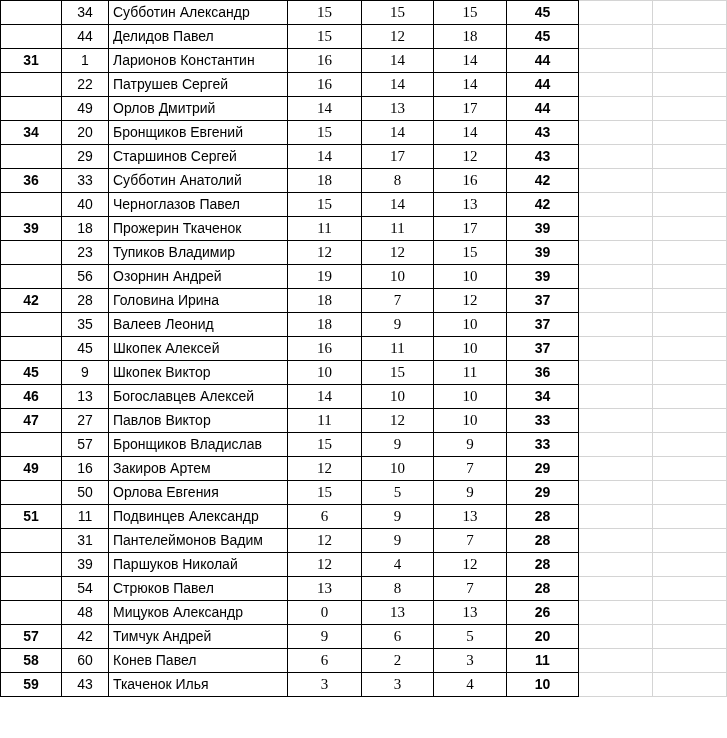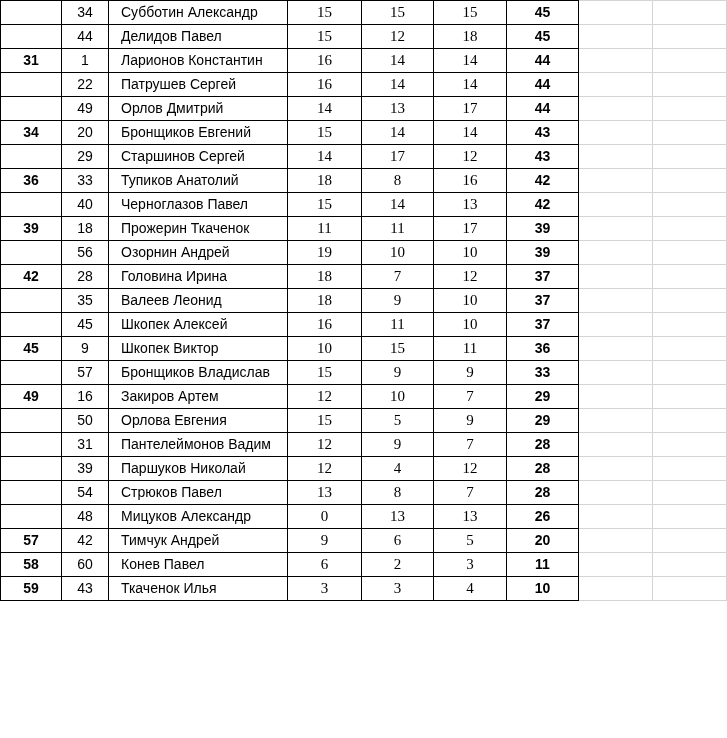--- a/index.html
+++ b/index.html
@@ -10,21 +10,21 @@
     height:23px;
     border:1px solid #000000;
     overflow:hidden;
     white-space:nowrap;
     vertical-align:middle;
     font-size:14px;
     line-height:23px;
   }
   td.rank  { text-align:center; font-weight:bold; }
   td.num   { text-align:center; }
-  td.name  { text-align:left; padding-left:12px; }
+  td.name  { text-align:left; padding-left:4px; }
   td.score { text-align:center; font-family:"Liberation Serif", serif; font-size:15px; }
   td.total { text-align:center; font-weight:bold; }
   td.grid  { border:1px solid #d4d4d4; }
 </style>
 </head>
 <body>
 
 <table>
   <colgroup>
     <col style="width:61px">
@@ -111,21 +111,21 @@
         <td class="score">14</td>
         <td class="score">17</td>
         <td class="score">12</td>
         <td class="total">43</td>
         <td class="grid"></td>
         <td class="grid"></td>
       </tr>
       <tr>
         <td class="rank">36</td>
         <td class="num">33</td>
-        <td class="name">Тупиков Анатолий</td>
+        <td class="name">Субботин Анатолий</td>
         <td class="score">18</td>
         <td class="score">8</td>
         <td class="score">16</td>
         <td class="total">42</td>
         <td class="grid"></td>
         <td class="grid"></td>
       </tr>
       <tr>
         <td class="rank"></td>
         <td class="num">40</td>
@@ -137,20 +137,31 @@
         <td class="grid"></td>
         <td class="grid"></td>
       </tr>
       <tr>
         <td class="rank">39</td>
         <td class="num">18</td>
         <td class="name">Прожерин Ткаченок</td>
         <td class="score">11</td>
         <td class="score">11</td>
         <td class="score">17</td>
+        <td class="total">39</td>
+        <td class="grid"></td>
+        <td class="grid"></td>
+      </tr>
+      <tr>
+        <td class="rank"></td>
+        <td class="num">23</td>
+        <td class="name">Тупиков Владимир</td>
+        <td class="score">12</td>
+        <td class="score">12</td>
+        <td class="score">15</td>
         <td class="total">39</td>
         <td class="grid"></td>
         <td class="grid"></td>
       </tr>
       <tr>
         <td class="rank"></td>
         <td class="num">56</td>
         <td class="name">Озорнин Андрей</td>
         <td class="score">19</td>
         <td class="score">10</td>
@@ -197,20 +208,42 @@
         <td class="num">9</td>
         <td class="name">Шкопек Виктор</td>
         <td class="score">10</td>
         <td class="score">15</td>
         <td class="score">11</td>
         <td class="total">36</td>
         <td class="grid"></td>
         <td class="grid"></td>
       </tr>
       <tr>
+        <td class="rank">46</td>
+        <td class="num">13</td>
+        <td class="name">Богославцев Алексей</td>
+        <td class="score">14</td>
+        <td class="score">10</td>
+        <td class="score">10</td>
+        <td class="total">34</td>
+        <td class="grid"></td>
+        <td class="grid"></td>
+      </tr>
+      <tr>
+        <td class="rank">47</td>
+        <td class="num">27</td>
+        <td class="name">Павлов Виктор</td>
+        <td class="score">11</td>
+        <td class="score">12</td>
+        <td class="score">10</td>
+        <td class="total">33</td>
+        <td class="grid"></td>
+        <td class="grid"></td>
+      </tr>
+      <tr>
         <td class="rank"></td>
         <td class="num">57</td>
         <td class="name">Бронщиков Владислав</td>
         <td class="score">15</td>
         <td class="score">9</td>
         <td class="score">9</td>
         <td class="total">33</td>
         <td class="grid"></td>
         <td class="grid"></td>
       </tr>
@@ -226,20 +259,31 @@
         <td class="grid"></td>
       </tr>
       <tr>
         <td class="rank"></td>
         <td class="num">50</td>
         <td class="name">Орлова Евгения</td>
         <td class="score">15</td>
         <td class="score">5</td>
         <td class="score">9</td>
         <td class="total">29</td>
+        <td class="grid"></td>
+        <td class="grid"></td>
+      </tr>
+      <tr>
+        <td class="rank">51</td>
+        <td class="num">11</td>
+        <td class="name">Подвинцев Александр</td>
+        <td class="score">6</td>
+        <td class="score">9</td>
+        <td class="score">13</td>
+        <td class="total">28</td>
         <td class="grid"></td>
         <td class="grid"></td>
       </tr>
       <tr>
         <td class="rank"></td>
         <td class="num">31</td>
         <td class="name">Пантелеймонов Вадим</td>
         <td class="score">12</td>
         <td class="score">9</td>
         <td class="score">7</td>

